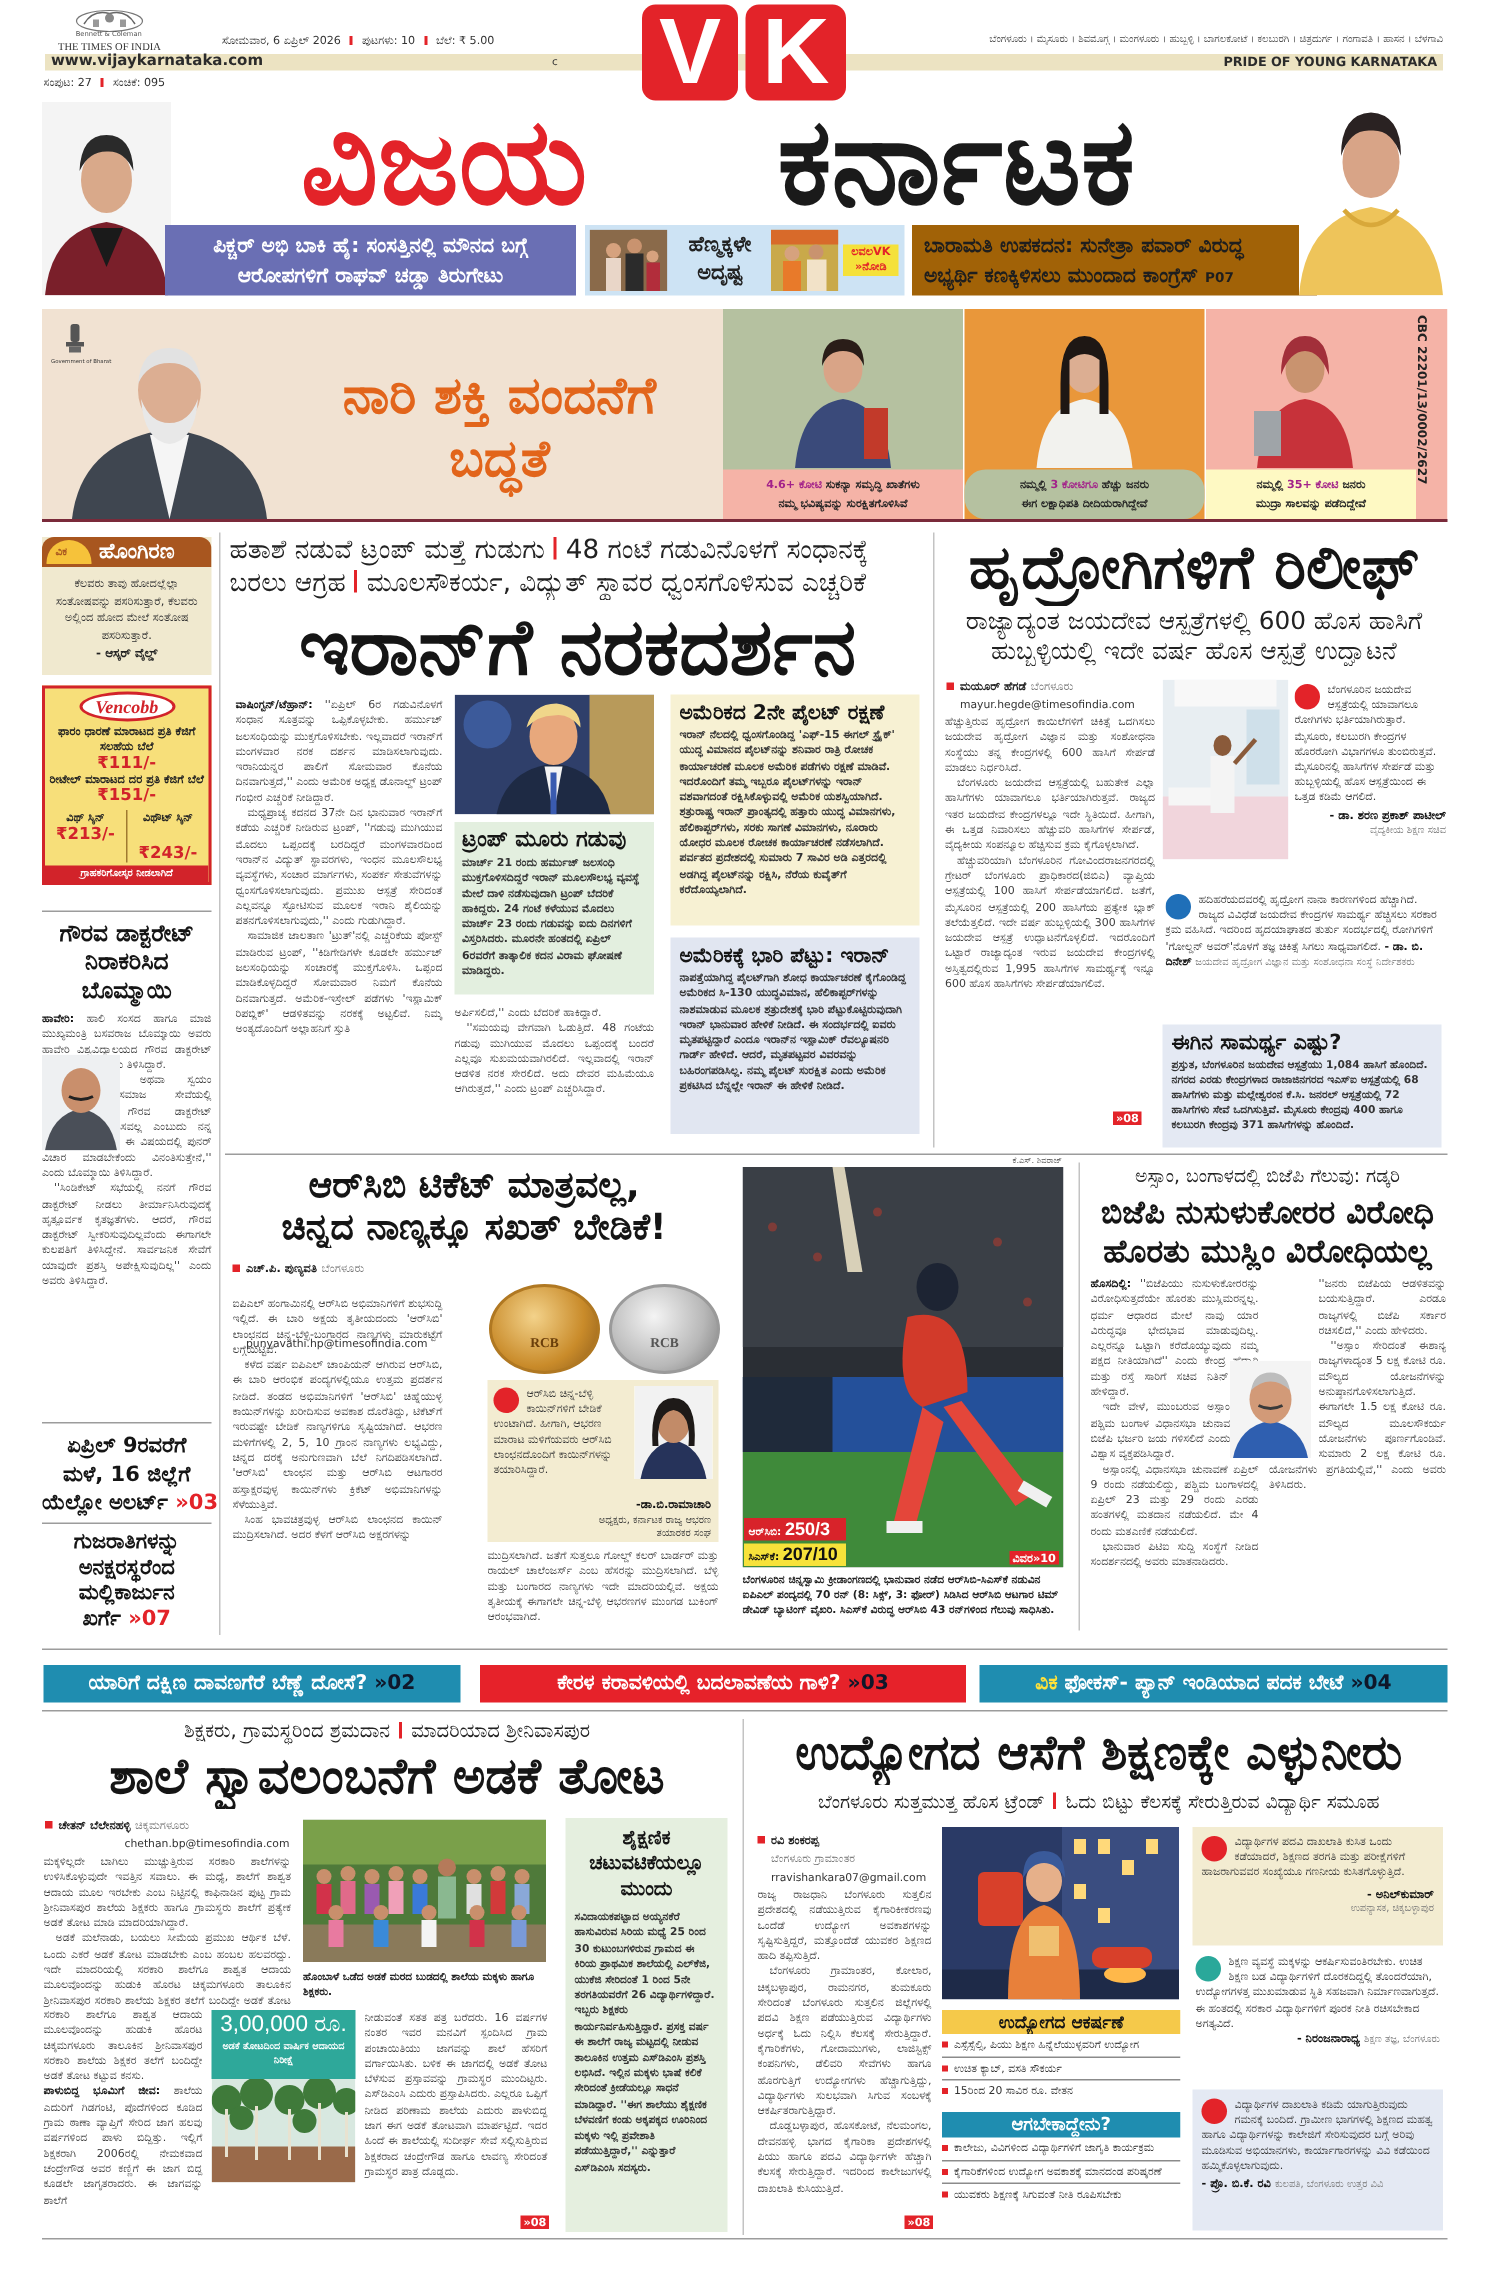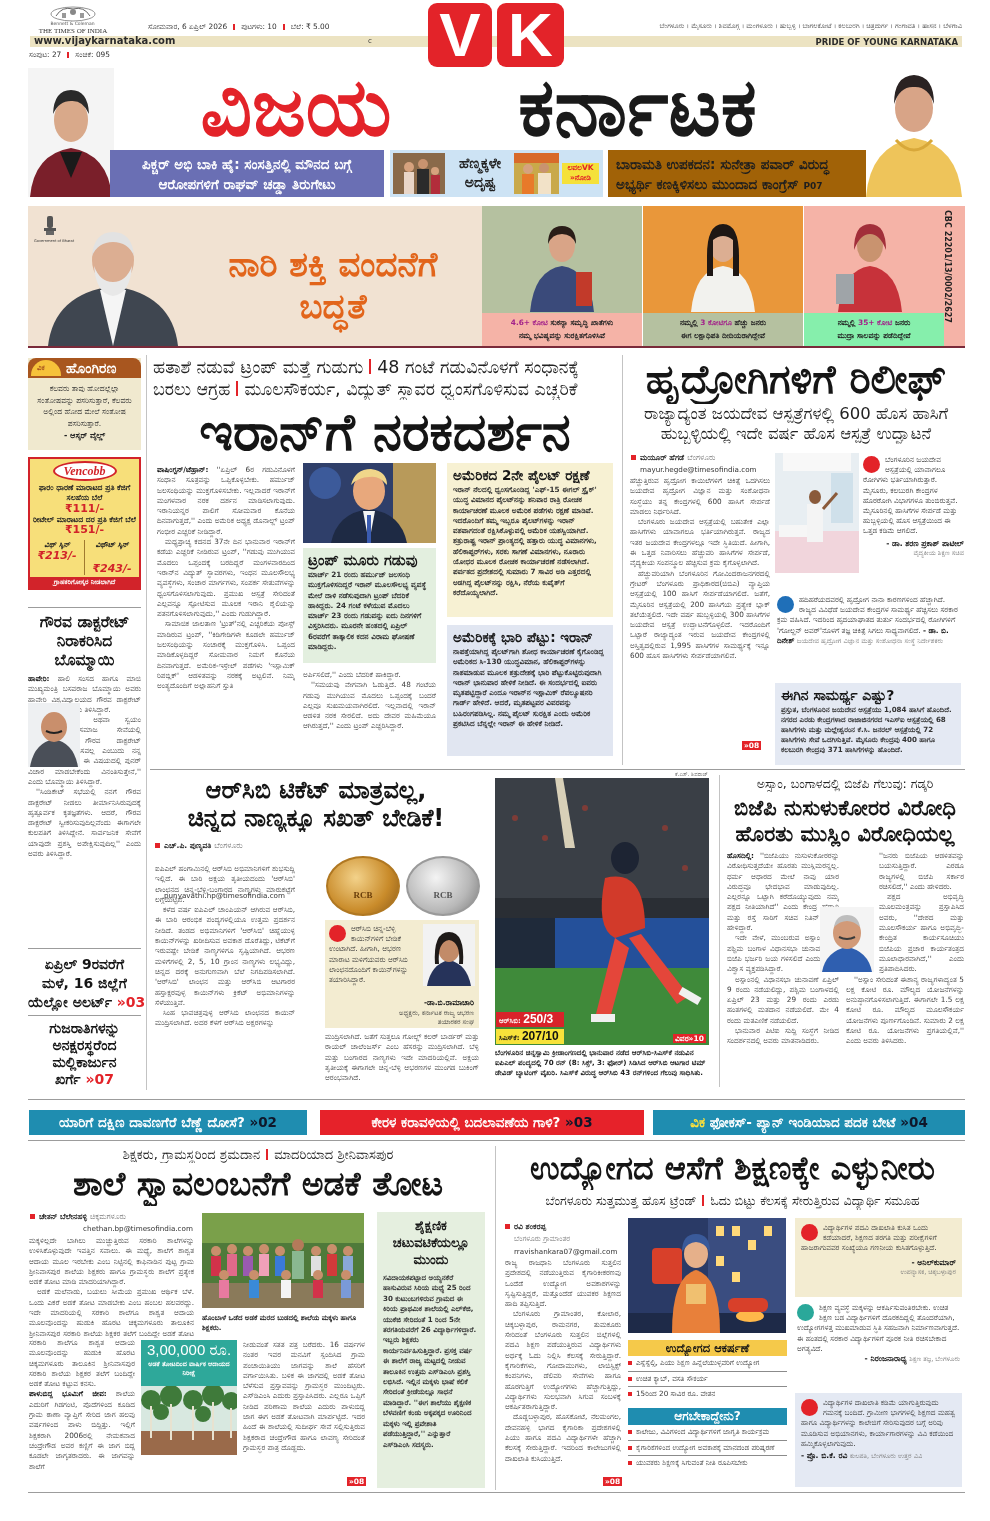--- a/index.html
+++ b/index.html
@@ -171,36 +171,36 @@
     </div>
 
     <div class="abs" style="left:615px;top:0;width:160px;height:140px;background:#e9973a;">
       <div class="photo" style="left:40px;top:10px;width:80px;height:96px;">
         <svg viewBox="0 0 80 96" preserveAspectRatio="none">
             <path d="M8 96 Q12 54 40 50 Q68 54 72 96Z" fill="#f2f2ee"></path>
             <ellipse cx="40" cy="30" rx="13" ry="16" fill="#dcae92"></ellipse>
             <path d="M24 40 Q24 8 40 8 Q56 8 56 40 L56 60 L50 60 L50 24 Q40 16 30 24 L30 60 L24 60Z" fill="#1e1714"></path>
           </svg>
       </div>
-      <div class="abs" style="left:0;top:107px;width:160px;height:33px;background:#b5c1a0;text-align:center;font-size:7.4px;font-weight:700;color:#222;line-height:13px;padding-top:3px;">
+      <div class="abs" style="left:0;top:107px;width:160px;height:33px;background:#b5c1a0;text-align:center;font-size:7.4px;font-weight:700;color:#222;line-height:13px;padding-top:3px;border-radius:14px;">
         <span class="hline"><span>ನಮ್ಮಲ್ಲಿ </span><span style="color:#a3228a;">3 ಕೋಟಿಗೂ</span><span> ಹೆಚ್ಚು ಜನರು</span></span>
         <span class="hline">ಈಗ ಲಕ್ಷಾಧಿಪತಿ ದೀದಿಯರಾಗಿದ್ದೇವೆ</span>
       </div>
     </div>
 
     <div class="abs" style="left:776px;top:0;width:161px;height:140px;background:#f5b3a7;">
       <div class="photo" style="left:26px;top:10px;width:80px;height:96px;">
         <svg viewBox="0 0 80 96" preserveAspectRatio="none">
             <path d="M8 96 Q12 54 40 50 Q68 54 72 96Z" fill="#c7323a"></path>
             <rect x="6" y="58" width="18" height="30" fill="#9fa4a8"></rect>
             <ellipse cx="40" cy="30" rx="13" ry="16" fill="#c9936f"></ellipse>
             <path d="M24 34 Q24 8 40 8 Q56 8 56 34 Q50 18 40 18 Q30 18 24 34Z" fill="#a22f3a"></path>
           </svg>
       </div>
-      <div class="abs" style="left:0;top:107px;width:140px;height:33px;background:#86efac;text-align:center;font-size:7.4px;font-weight:700;color:#222;line-height:13px;padding-top:3px;">
+      <div class="abs" style="left:0;top:107px;width:140px;height:33px;background:#fef9c3;text-align:center;font-size:7.4px;font-weight:700;color:#222;line-height:13px;padding-top:3px;">
         <span class="hline"><span>ನಮ್ಮಲ್ಲಿ </span><span style="color:#a3228a;">35+ ಕೋಟಿ</span><span> ಜನರು</span></span>
         <span class="hline">ಮುದ್ರಾ ಸಾಲವನ್ನು ಪಡೆದಿದ್ದೇವೆ</span>
       </div>
       <div class="abs nowrap" style="left:148px;top:4px;font-size:8px;font-weight:700;color:#222;transform:rotate(90deg);transform-origin:0 0;">CBC 22201/13/0002/2627</div>
     </div>
   </div>
   <div class="abs" style="left:28px;top:346px;width:937px;height:2px;background:#7a2a3a;"></div>
 
   <div class="rule-v" style="left:146px;top:355px;height:735px;"></div>
 
@@ -212,21 +212,21 @@
     </div>
     <div style="padding:5px 6px 2px;font-size:7.6px;line-height:11.5px;text-align:center;color:#333;">ಕೆಲವರು ತಾವು ಹೋದಲ್ಲೆಲ್ಲಾ ಸಂತೋಷವನ್ನು ಪಸರಿಸುತ್ತಾರೆ, ಕೆಲವರು ಅಲ್ಲಿಂದ ಹೋದ ಮೇಲೆ ಸಂತೋಷ ಪಸರಿಸುತ್ತಾರೆ.</div>
     <div style="text-align:center;font-size:8px;font-weight:700;color:#222;">- ಆಸ್ಕರ್ ವೈಲ್ಡ್</div>
   </div>
 
   <div class="abs" style="left:28px;top:457px;width:113px;height:133px;background:#f7df7a;border:2px solid #d2232a;overflow:hidden;">
     <div style="margin:2px auto 2px;width:64px;height:20px;border:2px solid #d2232a;border-radius:50%;background:#fff;color:#d2232a;font-family:'Liberation Serif',serif;font-style:italic;font-weight:700;font-size:12px;line-height:16px;text-align:center;">Vencobb</div>
     <div style="font-size:7.6px;font-weight:700;line-height:10px;text-align:center;padding:0 3px;color:#222;">ಫಾರಂ ಧಾರಣೆ ಮಾರಾಟದ ಪ್ರತಿ ಕೆಜಿಗೆ ಸಲಹೆಯ ಬೆಲೆ</div>
     <div style="font-size:11px;font-weight:700;color:#d2232a;text-align:center;line-height:12px;">₹111/-</div>
     <div style="font-size:7.6px;font-weight:700;line-height:10px;text-align:center;padding:0 3px;color:#222;"><span>ರೀಟೇಲ್ ಮಾರಾಟದ ದರ ಪ್ರತಿ ಕೆಜಿಗೆ ಬೆಲೆ</span> <span style="font-size:11px;color:#d2232a;">₹151/-</span></div>
-    <div style="display:flex;margin-top:4px;font-style:italic;">
+    <div style="display:flex;margin-top:4px;">
       <div style="flex:1;text-align:center;border-right:1px solid #a07a30;">
         <div style="font-size:7.4px;font-weight:700;color:#222;">ವಿಥ್ ಸ್ಕಿನ್</div>
         <div style="font-size:11px;font-weight:700;color:#d2232a;">₹213/-</div>
       </div>
       <div style="flex:1;text-align:center;">
         <div style="font-size:7.4px;font-weight:700;color:#222;">ವಿಥೌಟ್ ಸ್ಕಿನ್</div>
         <div style="font-size:11px;font-weight:700;color:#d2232a;margin-top:13px;">₹243/-</div>
       </div>
     </div>
     <div style="position:absolute;left:0;bottom:0;width:100%;height:11px;background:#d2232a;color:#fff;font-size:6.6px;font-weight:700;text-align:center;line-height:11px;white-space:nowrap;">ಗ್ರಾಹಕರಿಗೋಸ್ಕರ ನೀಡಲಾಗಿದೆ</div>
@@ -429,21 +429,20 @@
   </div>
   <div class="abs body-text" style="left:727px;top:851px;width:112px;height:235px;">
     <p class="first"><span class="dateline">ಹೊಸದಿಲ್ಲಿ:</span> <span>''ಬಿಜೆಪಿಯು ನುಸುಳುಕೋರರನ್ನು ವಿರೋಧಿಸುತ್ತದೆಯೇ ಹೊರತು ಮುಸ್ಲಿಮರನ್ನಲ್ಲ. ಧರ್ಮ ಆಧಾರದ ಮೇಲೆ ನಾವು ಯಾರ ವಿರುದ್ಧವೂ ಭೇದಭಾವ ಮಾಡುವುದಿಲ್ಲ. ಎಲ್ಲರನ್ನೂ ಒಟ್ಟಾಗಿ ಕರೆದೊಯ್ಯುವುದು ನಮ್ಮ ಪಕ್ಷದ ನೀತಿಯಾಗಿದೆ'' ಎಂದು ಕೇಂದ್ರ ಹೆದ್ದಾರಿ ಮತ್ತು ರಸ್ತೆ ಸಾರಿಗೆ ಸಚಿವ ನಿತಿನ್ ಗಡ್ಕರಿ ಹೇಳಿದ್ದಾರೆ.</span></p>
     <p>ಇದೇ ವೇಳೆ, ಮುಂಬರುವ ಅಸ್ಸಾಂ ಮತ್ತು ಪಶ್ಚಿಮ ಬಂಗಾಳ ವಿಧಾನಸಭಾ ಚುನಾವಣೆಗಳಲ್ಲಿ ಬಿಜೆಪಿ ಭರ್ಜರಿ ಜಯ ಗಳಿಸಲಿದೆ ಎಂದು ಅವರು ವಿಶ್ವಾಸ ವ್ಯಕ್ತಪಡಿಸಿದ್ದಾರೆ.</p>
     <p>ಅಸ್ಸಾಂನಲ್ಲಿ ವಿಧಾನಸಭಾ ಚುನಾವಣೆ ಏಪ್ರಿಲ್ 9 ರಂದು ನಡೆಯಲಿದ್ದು, ಪಶ್ಚಿಮ ಬಂಗಾಳದಲ್ಲಿ ಏಪ್ರಿಲ್ 23 ಮತ್ತು 29 ರಂದು ಎರಡು ಹಂತಗಳಲ್ಲಿ ಮತದಾನ ನಡೆಯಲಿದೆ. ಮೇ 4 ರಂದು ಮತಎಣಿಕೆ ನಡೆಯಲಿದೆ.</p>
     <p>ಭಾನುವಾರ ಪಿಟಿಐ ಸುದ್ದಿ ಸಂಸ್ಥೆಗೆ ನೀಡಿದ ಸಂದರ್ಶನದಲ್ಲಿ ಅವರು ಮಾತನಾಡಿದರು.</p>
   </div>
   <div class="abs body-text" style="left:846px;top:851px;width:118px;height:235px;">
     <div style="float:left;width:30px;height:120px;margin-right:3px;"></div>
     <p class="first">''ಜನರು ಬಿಜೆಪಿಯ ಆಡಳಿತವನ್ನು ಬಯಸುತ್ತಿದ್ದಾರೆ. ಎರಡೂ ರಾಜ್ಯಗಳಲ್ಲಿ ಬಿಜೆಪಿ ಸರ್ಕಾರ ರಚಿಸಲಿದೆ,'' ಎಂದು ಹೇಳಿದರು.</p>
-    <p>ಪಕ್ಷದ ಅಭಿವೃದ್ಧಿ ಮೂಲಮಂತ್ರವನ್ನು ಪ್ರಸ್ತಾಪಿಸಿದ ಅವರು, ''ದೇಶದ ಮತ್ತು ಮೂಲಸೌಕರ್ಯ ಹಾಗೂ ಅಭಿವೃದ್ಧಿ-ಕೇಂದ್ರಿತ ಕಾರ್ಯಸೂಚಿಯು ಬಿಜೆಪಿಯ ಪ್ರಚಾರ ಕಾರ್ಯತಂತ್ರದ ಮೂಲಾಧಾರವಾಗಿದೆ,'' ಎಂದು ಪ್ರತಿಪಾದಿಸಿದರು.</p>
     <p>''ಅಸ್ಸಾಂ ಸೇರಿದಂತೆ ಈಶಾನ್ಯ ರಾಜ್ಯಗಳಾದ್ಯಂತ 5 ಲಕ್ಷ ಕೋಟಿ ರೂ. ಮೌಲ್ಯದ ಯೋಜನೆಗಳನ್ನು ಅನುಷ್ಠಾನಗೊಳಿಸಲಾಗುತ್ತಿದೆ. ಈಗಾಗಲೇ 1.5 ಲಕ್ಷ ಕೋಟಿ ರೂ. ಮೌಲ್ಯದ ಮೂಲಸೌಕರ್ಯ ಯೋಜನೆಗಳು ಪೂರ್ಣಗೊಂಡಿವೆ. ಸುಮಾರು 2 ಲಕ್ಷ ಕೋಟಿ ರೂ. ಯೋಜನೆಗಳು ಪ್ರಗತಿಯಲ್ಲಿವೆ,'' ಎಂದು ಅವರು ತಿಳಿಸಿದರು.</p>
   </div>
   <div class="photo" style="left:820px;top:907px;width:54px;height:65px;">
     <svg viewBox="0 0 54 65" preserveAspectRatio="none">
         <rect width="54" height="65" fill="#f4f4f4"></rect>
         <path d="M2 65 Q6 44 27 40 Q48 44 52 65Z" fill="#2f5fb0"></path>
         <ellipse cx="27" cy="26" rx="14" ry="16" fill="#d29a78"></ellipse>
         <path d="M19 30 Q27 34 35 30" stroke="#3a3a3a" stroke-width="2" fill="none"></path>
         <path d="M14 20 Q16 8 27 8 Q38 8 40 20 Q34 14 27 14 Q20 14 14 20Z" fill="#bdbdbd"></path>
       </svg>

